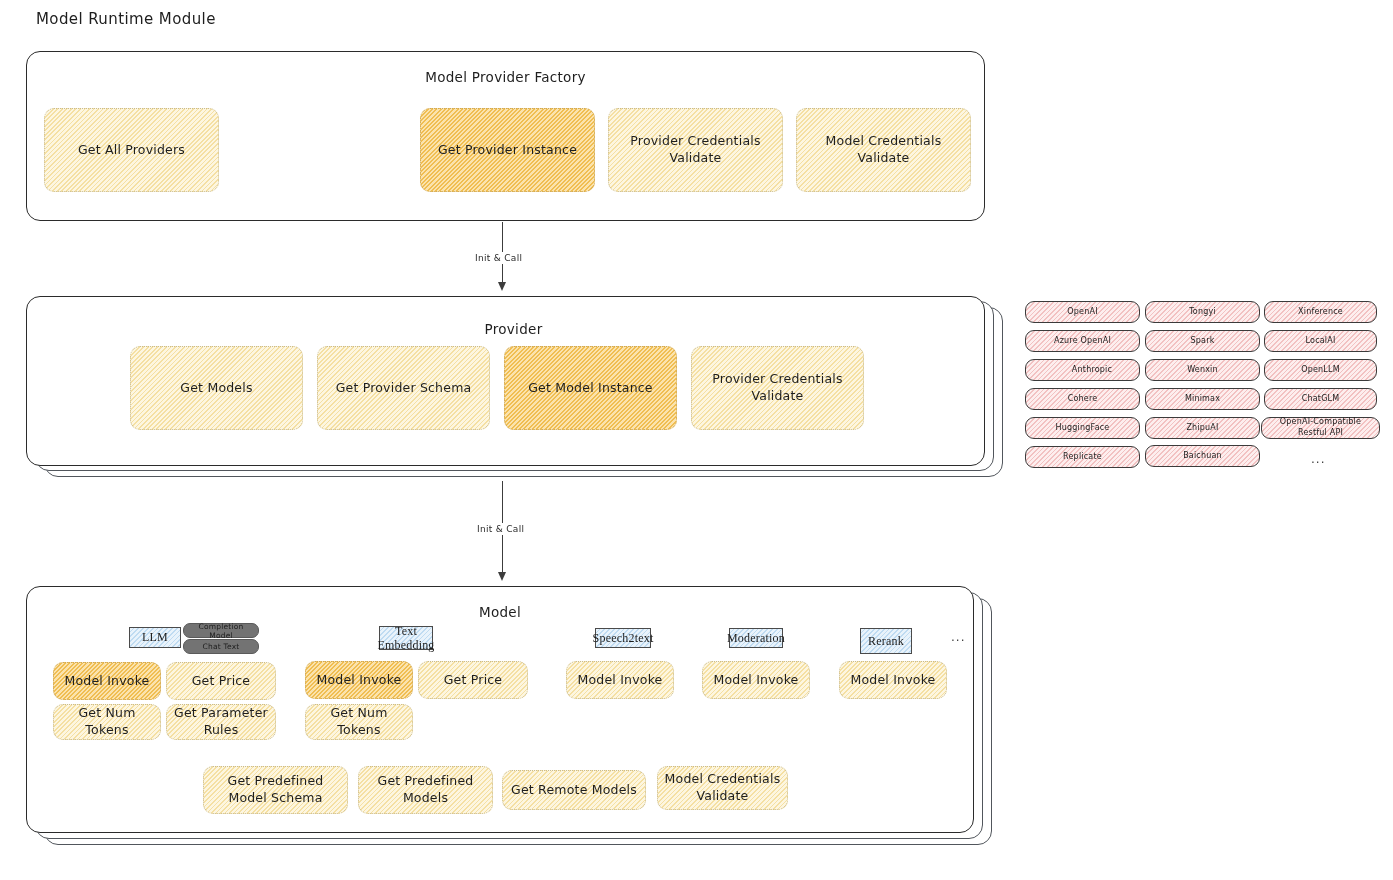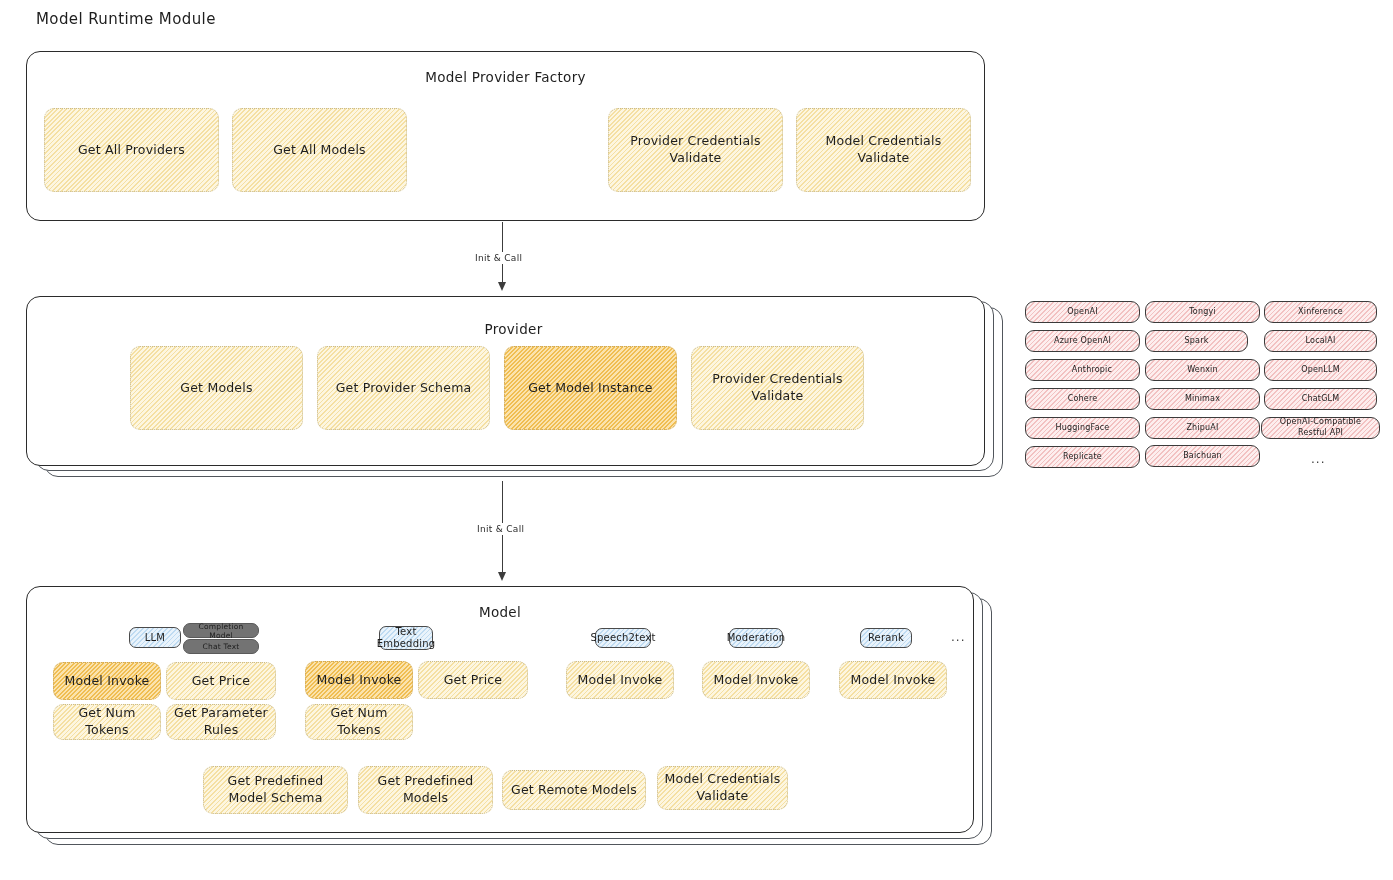--- a/index.html
+++ b/index.html
@@ -88,30 +88,31 @@
       rgba(231,149,149,.0) 0px,
       rgba(231,149,149,.0) 2.2px,
       rgba(231,149,149,.5) 2.2px,
       rgba(231,149,149,.5) 3.3px);
     font-size:8px;
     letter-spacing:.2px;
   }
   
   .fill-blue{
     border:1.2px solid #4a4a4a;
-    border-radius:7px;
+    border-radius:0;
     background-color:#e9f3fb;
     background-image:repeating-linear-gradient(
       135deg,
       rgba(140,190,230,.0) 0px,
       rgba(140,190,230,.0) 2.2px,
       rgba(140,190,230,.45) 2.2px,
       rgba(140,190,230,.45) 3.4px);
-    font-size:10px;
+    font-size:12px;
     line-height:1.2;
+    font-family:Liberation Serif, serif;
   }
   
   .fill-white{
     border:1.2px solid #5a5a5a;
     border-radius:7px;
     background:#737373;
     font-size:7.5px;
     line-height:1.2;
   }
 
@@ -148,21 +149,21 @@
 <body>
 
 <div class="canvas">
 
   <div class="doc-title">Model Runtime Module</div>
 
   <div class="panel" style="left:26px;top:51px;width:959px;height:170px;"></div>
   <div class="panel-title" style="left:26px;top:69px;width:959px;">Model Provider Factory</div>
 
   <div class="hbox fill-yellow" style="left:44px;top:108px;width:175px;height:84px;">Get All Providers</div>
-  <div class="hbox fill-yellow" style="left:232px;top:108px;width:175px;height:84px;">Get All Models</div>
+  <div class="hbox fill-orange" style="left:420px;top:108px;width:175px;height:84px;">Get Provider Instance</div>
   <div class="hbox fill-yellow" style="left:608px;top:108px;width:175px;height:84px;">Provider Credentials Validate</div>
   <div class="hbox fill-yellow" style="left:796px;top:108px;width:175px;height:84px;">Model Credentials Validate</div>
 
   <div class="arrow-line" style="left:502px;top:222px;height:64px;"></div>
   <div class="arrow-head" style="left:498px;top:282px;"></div>
   <div class="arrow-label" style="left:472px;top:252px;">Init &amp; Call</div>
 
   <div class="panel-shadow" style="left:44px;top:307px;width:959px;height:170px;"></div>
   <div class="panel-shadow" style="left:35px;top:301px;width:959px;height:170px;"></div>
   <div class="panel" style="left:26px;top:296px;width:959px;height:170px;"></div>
@@ -174,21 +175,21 @@
   <div class="hbox fill-yellow" style="left:691px;top:346px;width:173px;height:84px;">Provider Credentials Validate</div>
 
   <div class="hbox fill-pink" style="left:1025px;top:301px;width:115px;height:22px;">OpenAI</div>
   <div class="hbox fill-pink" style="left:1025px;top:330px;width:115px;height:22px;">Azure OpenAI</div>
   <div class="hbox fill-pink" style="left:1025px;top:359px;width:115px;height:22px;padding-left:25px;">Anthropic</div>
   <div class="hbox fill-pink" style="left:1025px;top:388px;width:115px;height:22px;">Cohere</div>
   <div class="hbox fill-pink" style="left:1025px;top:417px;width:115px;height:22px;">HuggingFace</div>
   <div class="hbox fill-pink" style="left:1025px;top:446px;width:115px;height:22px;">Replicate</div>
 
   <div class="hbox fill-pink" style="left:1145px;top:301px;width:115px;height:22px;">Tongyi</div>
-  <div class="hbox fill-pink" style="left:1145px;top:330px;width:103px;height:22px;">Spark</div>
+  <div class="hbox fill-pink" style="left:1145px;top:330px;width:115px;height:22px;">Spark</div>
   <div class="hbox fill-pink" style="left:1145px;top:359px;width:115px;height:22px;">Wenxin</div>
   <div class="hbox fill-pink" style="left:1145px;top:388px;width:115px;height:22px;">Minimax</div>
   <div class="hbox fill-pink" style="left:1145px;top:417px;width:115px;height:22px;">ZhipuAI</div>
   <div class="hbox fill-pink" style="left:1145px;top:445px;width:115px;height:22px;">Baichuan</div>
 
   <div class="hbox fill-pink" style="left:1264px;top:301px;width:113px;height:22px;">Xinference</div>
   <div class="hbox fill-pink" style="left:1264px;top:330px;width:113px;height:22px;">LocalAI</div>
   <div class="hbox fill-pink" style="left:1264px;top:359px;width:113px;height:22px;">OpenLLM</div>
   <div class="hbox fill-pink" style="left:1264px;top:388px;width:113px;height:22px;">ChatGLM</div>
   <div class="hbox fill-pink" style="left:1261px;top:417px;width:119px;height:22px;">OpenAI-Compatible Restful API</div>
@@ -217,21 +218,21 @@
   <div class="hbox fill-orange" style="left:305px;top:661px;width:108px;height:38px;">Model Invoke</div>
   <div class="hbox fill-yellow" style="left:418px;top:661px;width:110px;height:38px;">Get Price</div>
   <div class="hbox fill-yellow" style="left:305px;top:704px;width:108px;height:36px;">Get Num Tokens</div>
 
   <div class="hbox fill-blue" style="left:595px;top:628px;width:56px;height:20px;">Speech2text</div>
   <div class="hbox fill-yellow" style="left:566px;top:661px;width:108px;height:38px;">Model Invoke</div>
 
   <div class="hbox fill-blue" style="left:729px;top:628px;width:54px;height:20px;">Moderation</div>
   <div class="hbox fill-yellow" style="left:702px;top:661px;width:108px;height:38px;">Model Invoke</div>
 
-  <div class="hbox fill-blue" style="left:860px;top:628px;width:52px;height:20px;">Rerank</div>
+  <div class="hbox fill-blue" style="left:860px;top:628px;width:52px;height:26px;">Rerank</div>
   <div class="hbox fill-yellow" style="left:839px;top:661px;width:108px;height:38px;">Model Invoke</div>
 
   <div class="ellipsis" style="left:951px;top:630px;">...</div>
 
   <div class="hbox fill-yellow" style="left:203px;top:766px;width:145px;height:48px;">Get Predefined Model Schema</div>
   <div class="hbox fill-yellow" style="left:358px;top:766px;width:135px;height:48px;">Get Predefined Models</div>
   <div class="hbox fill-yellow" style="left:502px;top:770px;width:144px;height:40px;">Get Remote Models</div>
   <div class="hbox fill-yellow" style="left:657px;top:766px;width:131px;height:44px;">Model Credentials Validate</div>
 
 </div>

